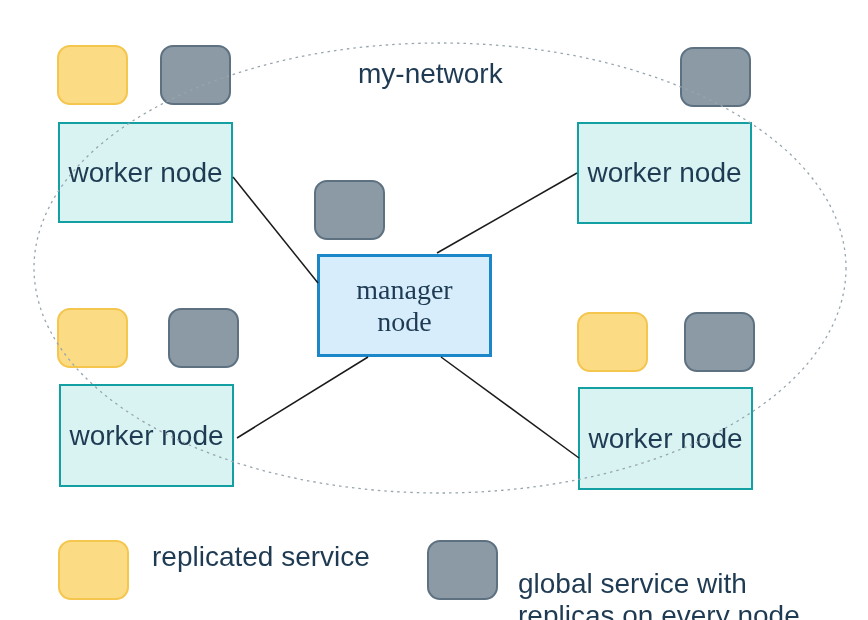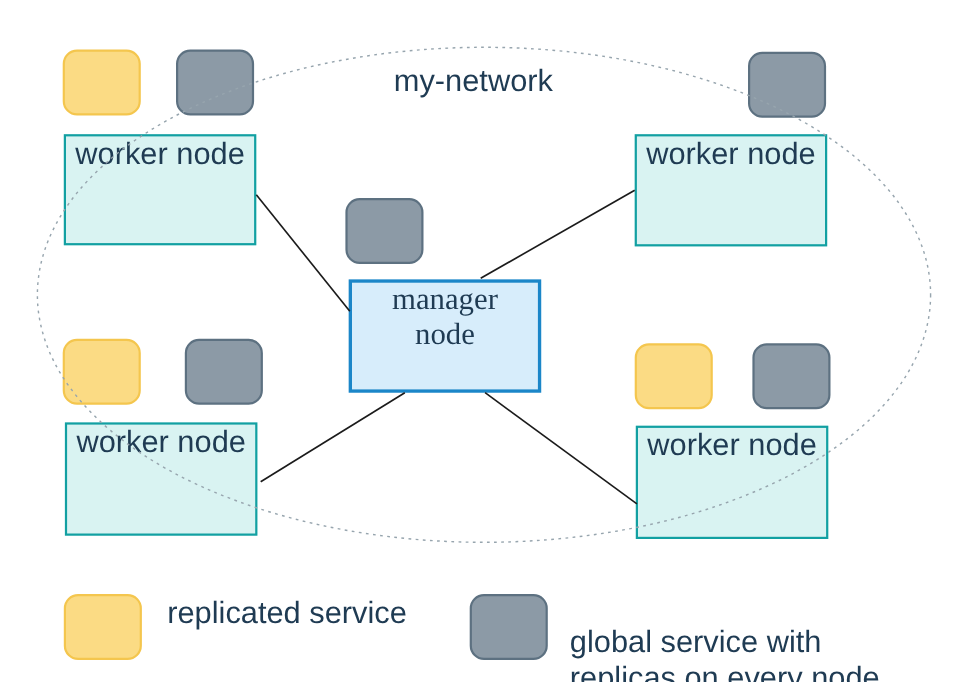--- a/index.html
+++ b/index.html
@@ -2,21 +2,21 @@
 <html style="--text: #1f3b53; --worker-fill: #d9f3f2; --worker-border: #12a0a2; --manager-fill: #d7edfb; --manager-border: #1b86c8; --replicated-fill: #fbdb84; --replicated-border: #f4c64e; --global-fill: #8c9aa6; --global-border: #5d7181; --network-dash: #97a5ae; --link: #1b1b1b;"><head>
 <meta charset="utf-8">
 <style>
   html,body{margin:0;padding:0;background:#ffffff;}
   .stage{
     position:relative;width:868px;height:620px;background:#ffffff;overflow:hidden;
     font-family:"Liberation Sans", sans-serif;color:var(--text);
   }
   
   .node{
-    position:absolute;box-sizing:border-box;display:flex;align-items:flex-start;justify-content:center;
+    position:absolute;box-sizing:border-box;display:flex;align-items:center;justify-content:center;
     font-size:28px;line-height:32px;text-align:center;
   }
   .worker{background:var(--worker-fill);border:2px solid var(--worker-border);}
   .manager{background:var(--manager-fill);border:3px solid var(--manager-border);font-family:Liberation Serif, serif;}
   .manager .lbl{width:140px;}
   .w1{left:58px;top:122px;width:175px;height:101px;}
   .w2{left:577px;top:122px;width:175px;height:102px;}
   .w3{left:59px;top:384px;width:175px;height:103px;}
   .w4{left:578px;top:387px;width:175px;height:103px;}
   .mgr{left:317px;top:254px;width:175px;height:103px;}

